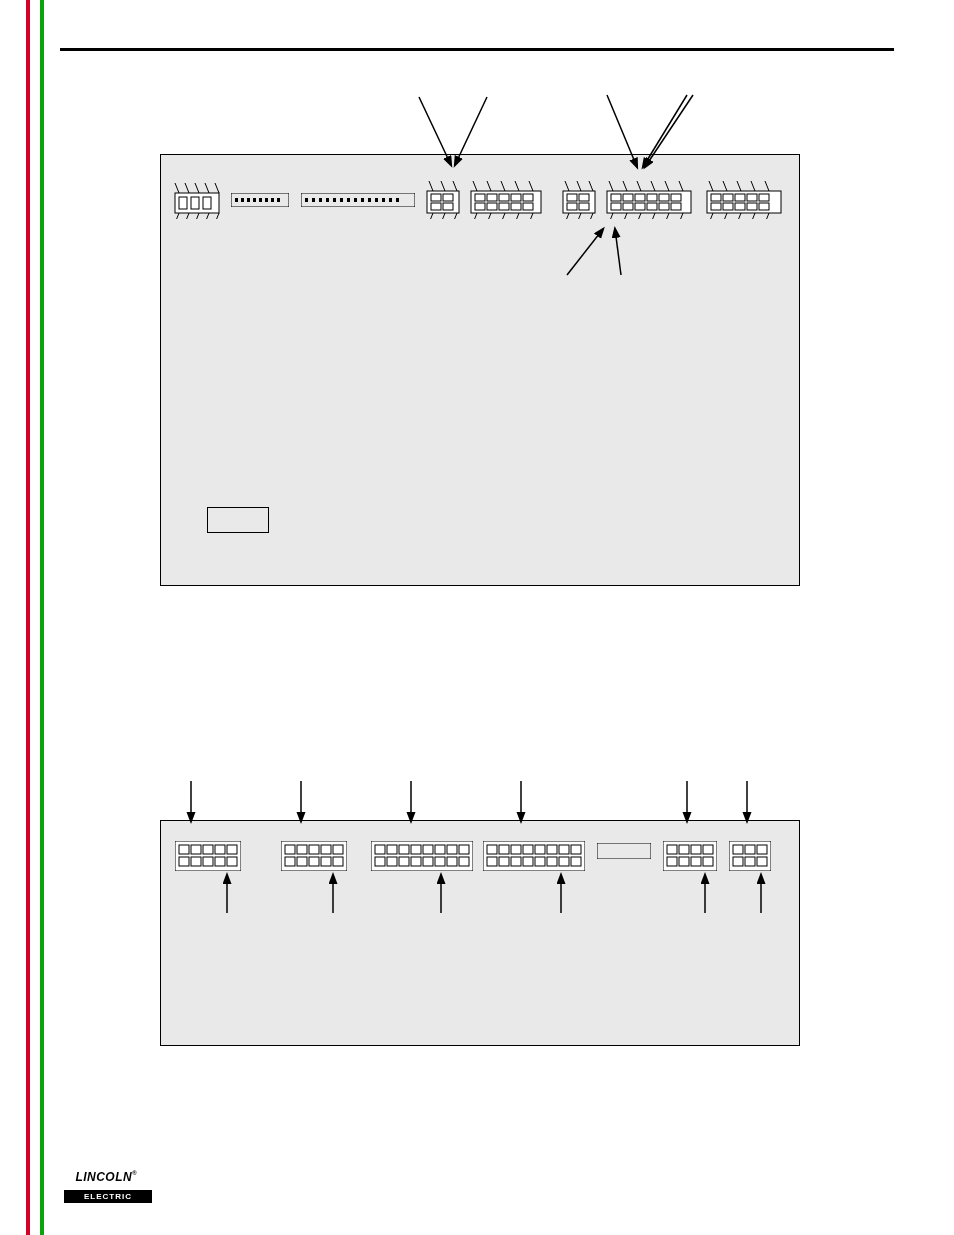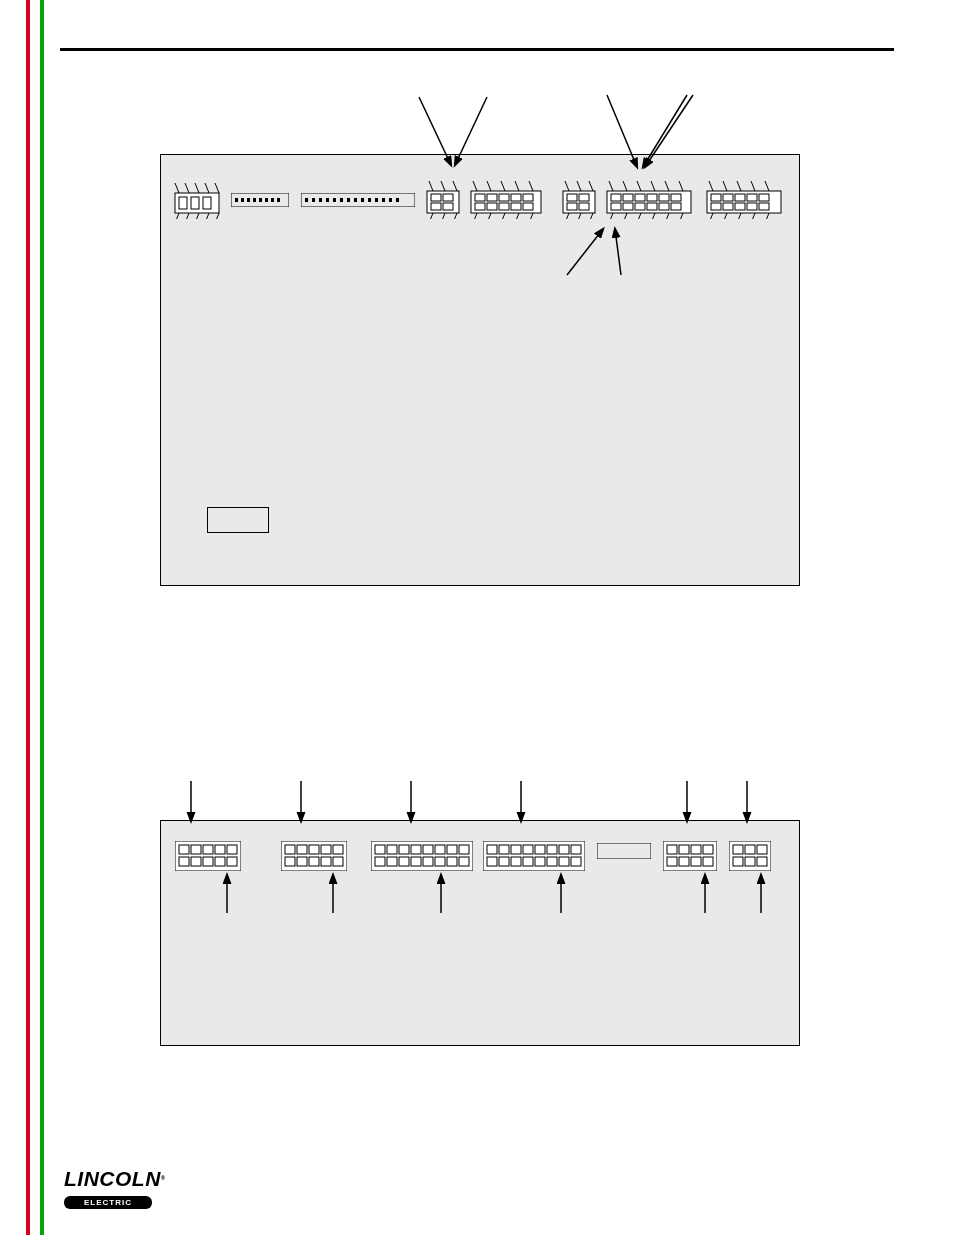--- a/index.html
+++ b/index.html
@@ -48,25 +48,25 @@
   .logo {
     position: absolute;
     left: 64px; bottom: 28px;
     width: 84px; height: 40px;
     font-family: "Arial Black", Arial, sans-serif;
     font-weight: 900;
     font-style: italic;
     color: #000;
     text-align: center;
   }
-  .logo .top { font-size: 21px; letter-spacing: .5px; }
+  .logo .top { font-size: 12px; letter-spacing: .5px; }
   .logo .pill {
     display: inline-block;
     background: #000; color: #fff;
-    border-radius: 6px;
+    border-radius: 0;
     font-size: 8px;
     font-style: normal;
     font-weight: 900;
     padding: 2px 20px;
     letter-spacing: 1px;
     margin-top: 2px;
   }
   .logo .reg { font-size: 6px; font-style: normal; position: relative; top: -6px; }
 </style>
 </head>

